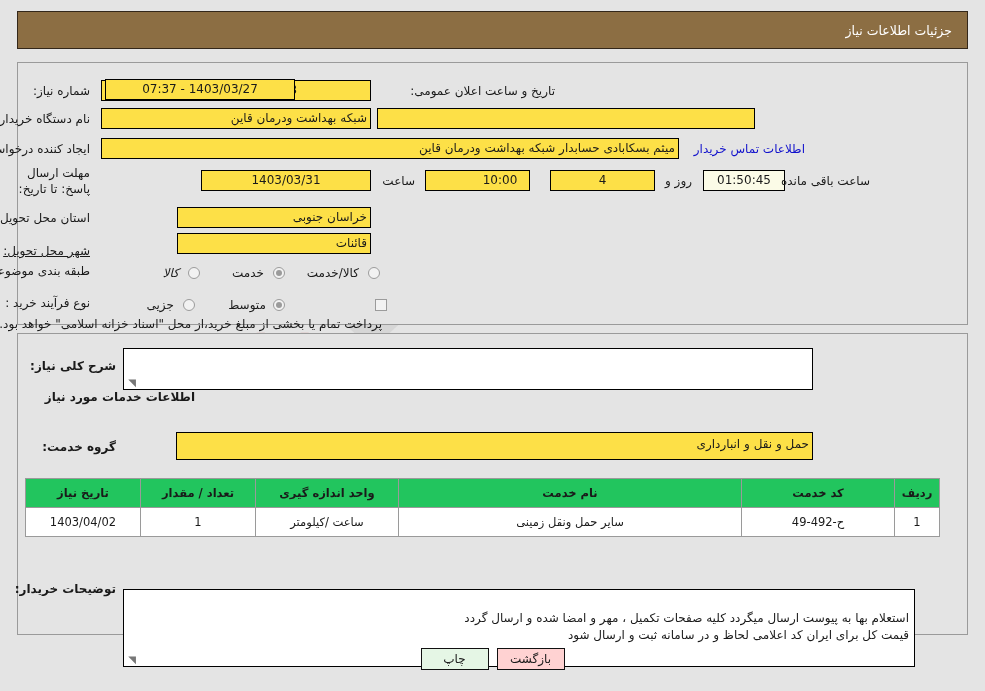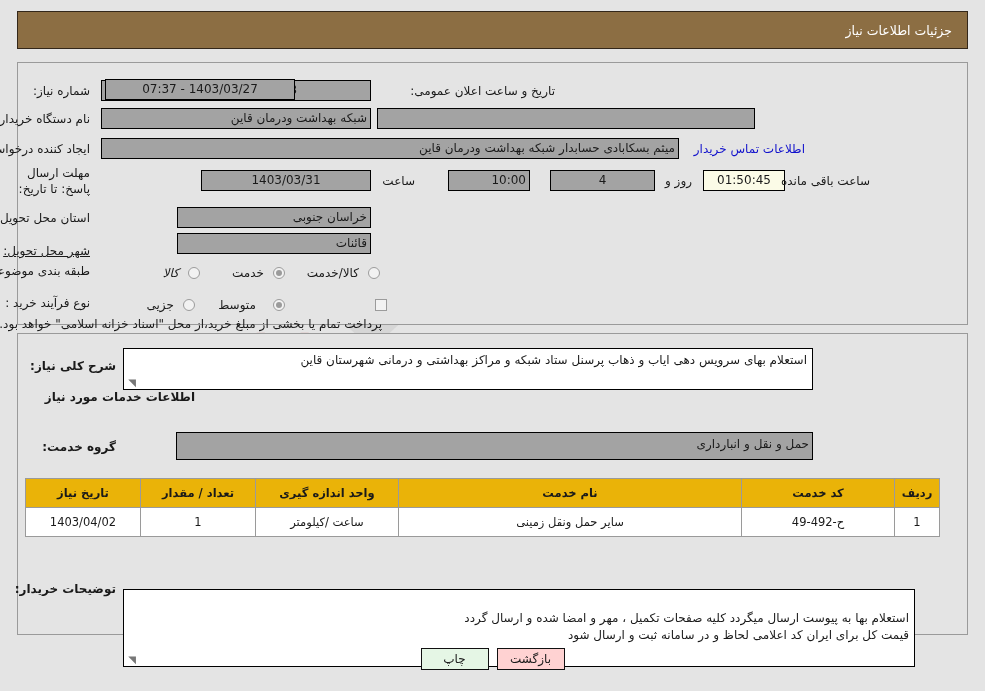--- a/index.html
+++ b/index.html
@@ -50,21 +50,21 @@
 
   
   .lbl {
     font-size: 12px;
     color: #1a1a1a;
     white-space: nowrap;
   }
   .lbl-bold { font-weight: bold; }
 
   .fld {
-    background: #a3a3a3;
+    background: #fde047;
     border: 1px solid #000000;
     box-sizing: border-box;
     font-size: 12px;
     color: #1a1a1a;
     height: 21px;
     line-height: 19px;
     padding: 0 3px;
     display: block;
     overflow: hidden;
     white-space: nowrap;
@@ -139,21 +139,21 @@
     position: absolute;
     top: 478px;
     right: 45px;
     width: 896px;
     border-collapse: collapse;
     font-size: 11.5px;
     background: #ffffff;
     table-layout: fixed;
   }
   table.items th {
-    background: #eab308;
+    background: #22c55e;
     border: 1px solid #9a9a9a;
     color: #1a1a1a;
     font-weight: bold;
     height: 26px;
     font-size: 11.5px;
     text-align: center;
   }
   table.items td {
     border: 1px solid #9a9a9a;
     height: 26px;
@@ -252,21 +252,21 @@
   <div class="abs fld right" style="top:108px; right:614px; width:270px;">شبکه بهداشت ودرمان قاین</div>
   <div class="abs fld right" style="top:108px; right:230px; width:378px;"></div>
 
   <div class="abs lbl" style="top:142px; right:895px;">ایجاد کننده درخواست:</div>
   <div class="abs fld right" style="top:138px; right:306px; width:578px;">میثم بسکابادی حسابدار شبکه بهداشت ودرمان قاین</div>
   <a class="abs link" style="top:142px; right:180px;">اطلاعات تماس خریدار</a>
 
   <div class="abs lbl" style="top:165px; right:895px; width:85px; white-space:normal; line-height:16px; text-align:right;">مهلت ارسال پاسخ: تا تاریخ:</div>
   <div class="abs fld center" style="top:170px; right:614px; width:170px;">1403/03/31</div>
   <div class="abs lbl" style="top:174px; right:570px;">ساعت</div>
-  <div class="abs fld center" style="top:170px; right:455px; width:82px;padding-left:48px;">10:00</div>
+  <div class="abs fld center" style="top:170px; right:455px; width:105px;padding-left:48px;">10:00</div>
   <div class="abs fld center" style="top:170px; right:330px; width:105px;">4</div>
   <div class="abs lbl" style="top:174px; right:293px;">روز و</div>
   <div class="abs fld yellowish" style="top:170px; right:200px; width:82px;">01:50:45</div>
   <div class="abs lbl" style="top:174px; right:115px;">ساعت باقی مانده</div>
 
   <div class="abs lbl" style="top:211px; right:895px;">استان محل تحویل:</div>
   <div class="abs fld right" style="top:207px; right:614px; width:194px;">خراسان جنوبی</div>
 
   <div class="abs lbl" style="top:244px; right:895px;text-decoration:underline;">شهر محل تحویل:</div>
   <div class="abs fld right" style="top:233px; right:614px; width:194px;">قائنات</div>
@@ -290,33 +290,32 @@
 
   <div class="abs lbl" style="top:296px; right:895px;">نوع فرآیند خرید :</div>
 
   <div class="abs" style="top:294px; right:790px;">
     <span class="radio"></span>
     <span class="lbl" style="margin-right:4px;">جزیی</span>
   </div>
 
   <div class="abs" style="top:294px; right:700px;">
     <span class="radio sel"></span>
-    <span class="lbl" style="margin-right:12px;">متوسط</span>
+    <span class="lbl" style="margin-right:2px;">متوسط</span>
   </div>
 
   <div class="abs" style="top:294px; right:598px;">
     <span class="checkbox"></span>
     <span class="lbl" style="margin-right:5px;">پرداخت تمام یا بخشی از مبلغ خرید،از محل "اسناد خزانه اسلامی" خواهد بود.</span>
   </div>
 
   <div class="panel panel-mid"></div>
 
   <div class="abs lbl lbl-bold" style="top:359px; right:869px;">شرح کلی نیاز:</div>
   <div class="abs textarea" style="top:348px; right:172px; width:690px; height:42px;">
-    <span>استعلام بهای سرویس دهی ایاب و ذهاب پرسنل ستاد شبکه و مراکز بهداشتی و درمانی شهرستان قاین</span>
     <span class="grip">◥</span>
   </div>
 
   <div class="abs lbl lbl-bold" style="top:390px; right:790px;">اطلاعات خدمات مورد نیاز</div>
 
   <div class="abs lbl lbl-bold" style="top:440px; right:869px;">گروه خدمت:</div>
   <div class="abs fld right" style="top:432px; right:172px; width:637px; height:28px; line-height:22px;">حمل و نقل و انبارداری</div>
 
   <table class="items">
     <thead>

